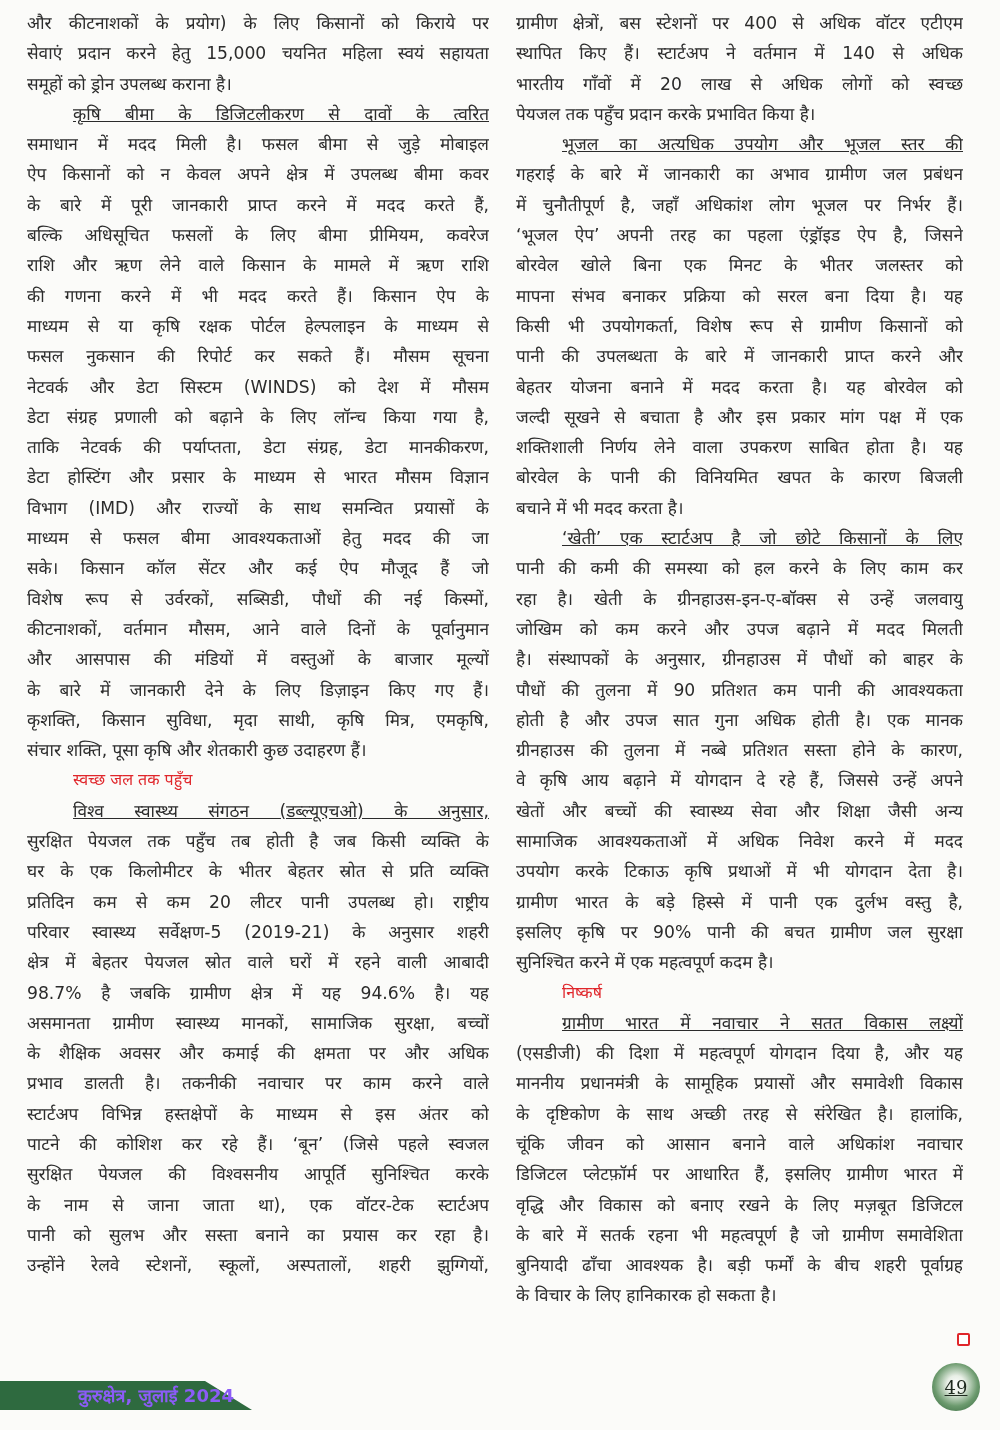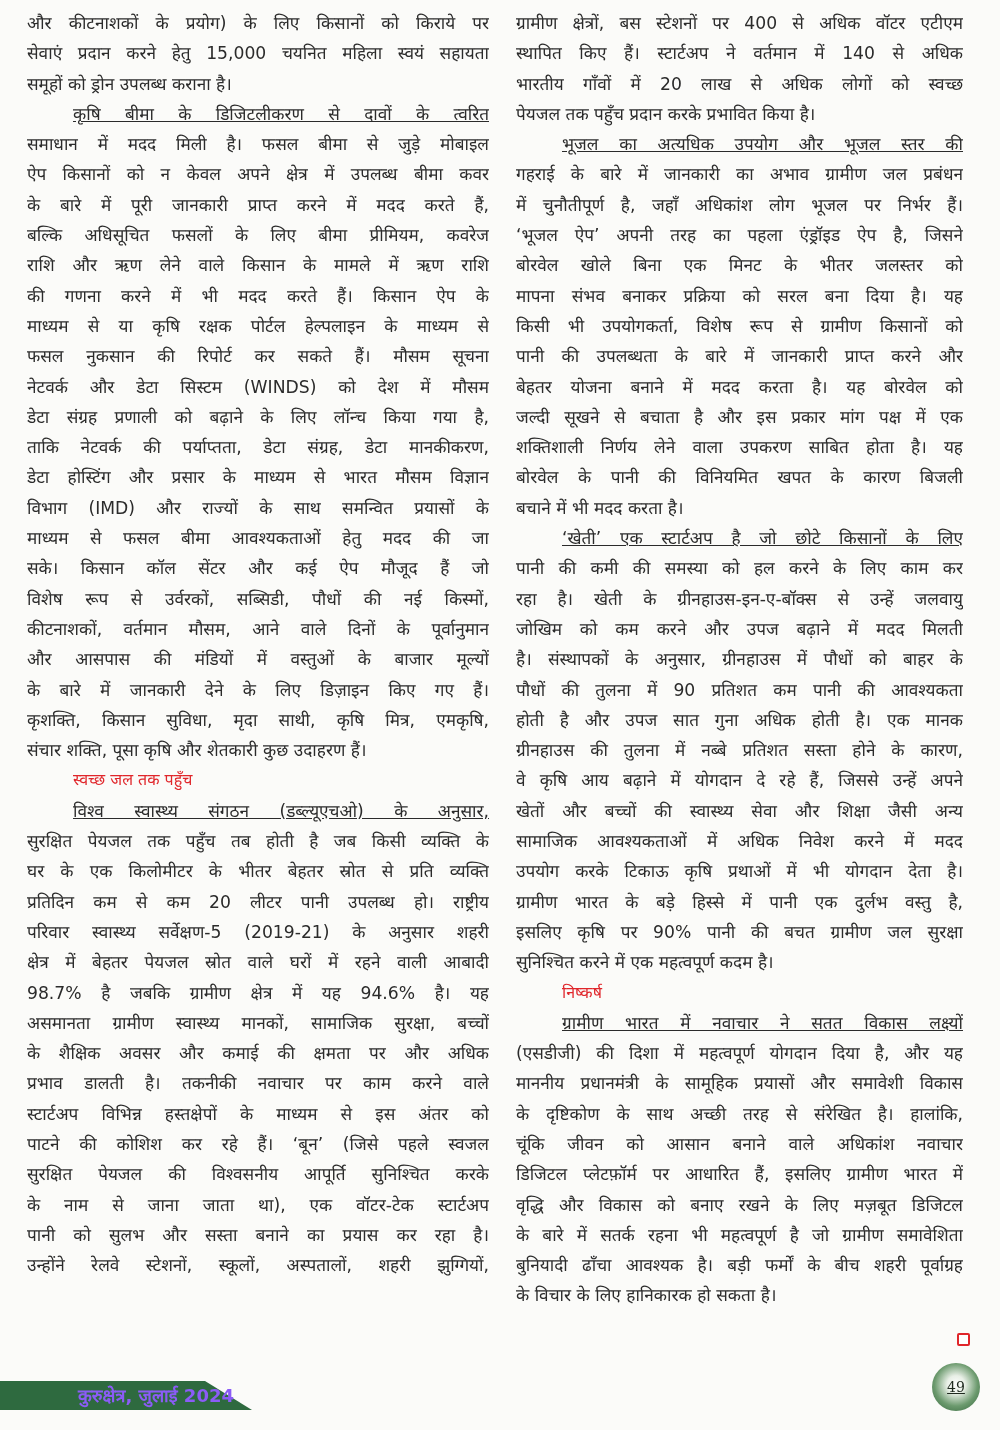--- a/index.html
+++ b/index.html
@@ -53,21 +53,21 @@
     width: 13px; height: 13px;
     border: 2px solid #e0262b; border-radius: 2px;
     box-sizing: border-box; background: #fff;
   }
   .page-badge {
     position: absolute; left: 932px; top: 1363px;
     width: 48px; height: 48px; border-radius: 50%;
     background: radial-gradient(circle at 50% 45%, #ffffff 0%, #e8efe6 25%, #6c9a6e 60%, #2d5f36 100%);
     display: flex; align-items: center; justify-content: center;
     font-family: "DejaVu Serif", "Liberation Serif", serif;
-    font-size: 14px; color: #1f2a1f; text-decoration: underline;
+    font-size: 18px; color: #1f2a1f; text-decoration: underline;
   }
 </style>
 </head>
 <body>
 
 <div class="col col-left">
   <div>
       <div class="line">और कीटनाशकों के प्रयोग) के लिए किसानों को किराये पर</div>
       <div class="line">सेवाएं प्रदान करने हेतु 15,000 चयनित महिला स्वयं सहायता</div>
       <div class="line last">समूहों को ड्रोन उपलब्ध कराना है।</div>

